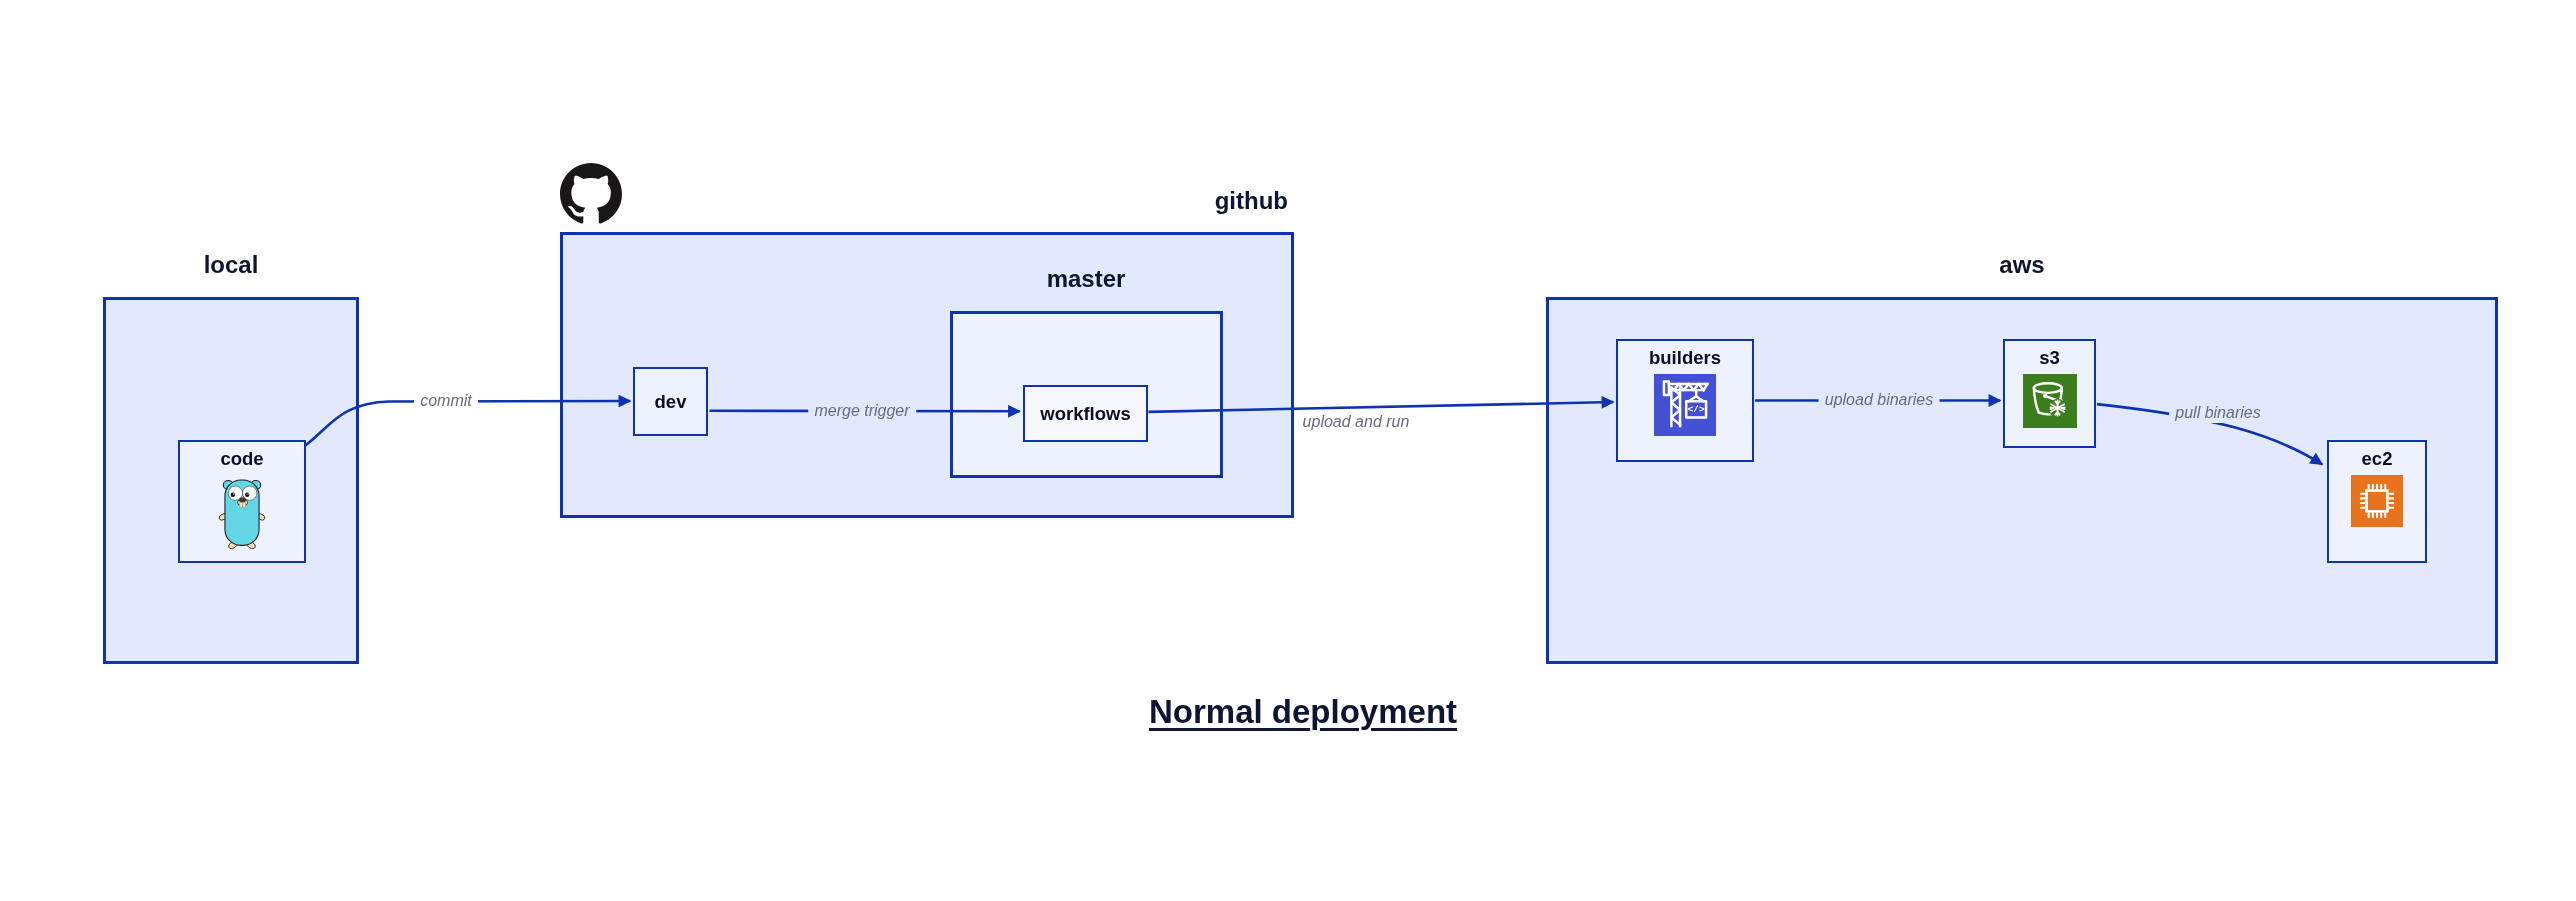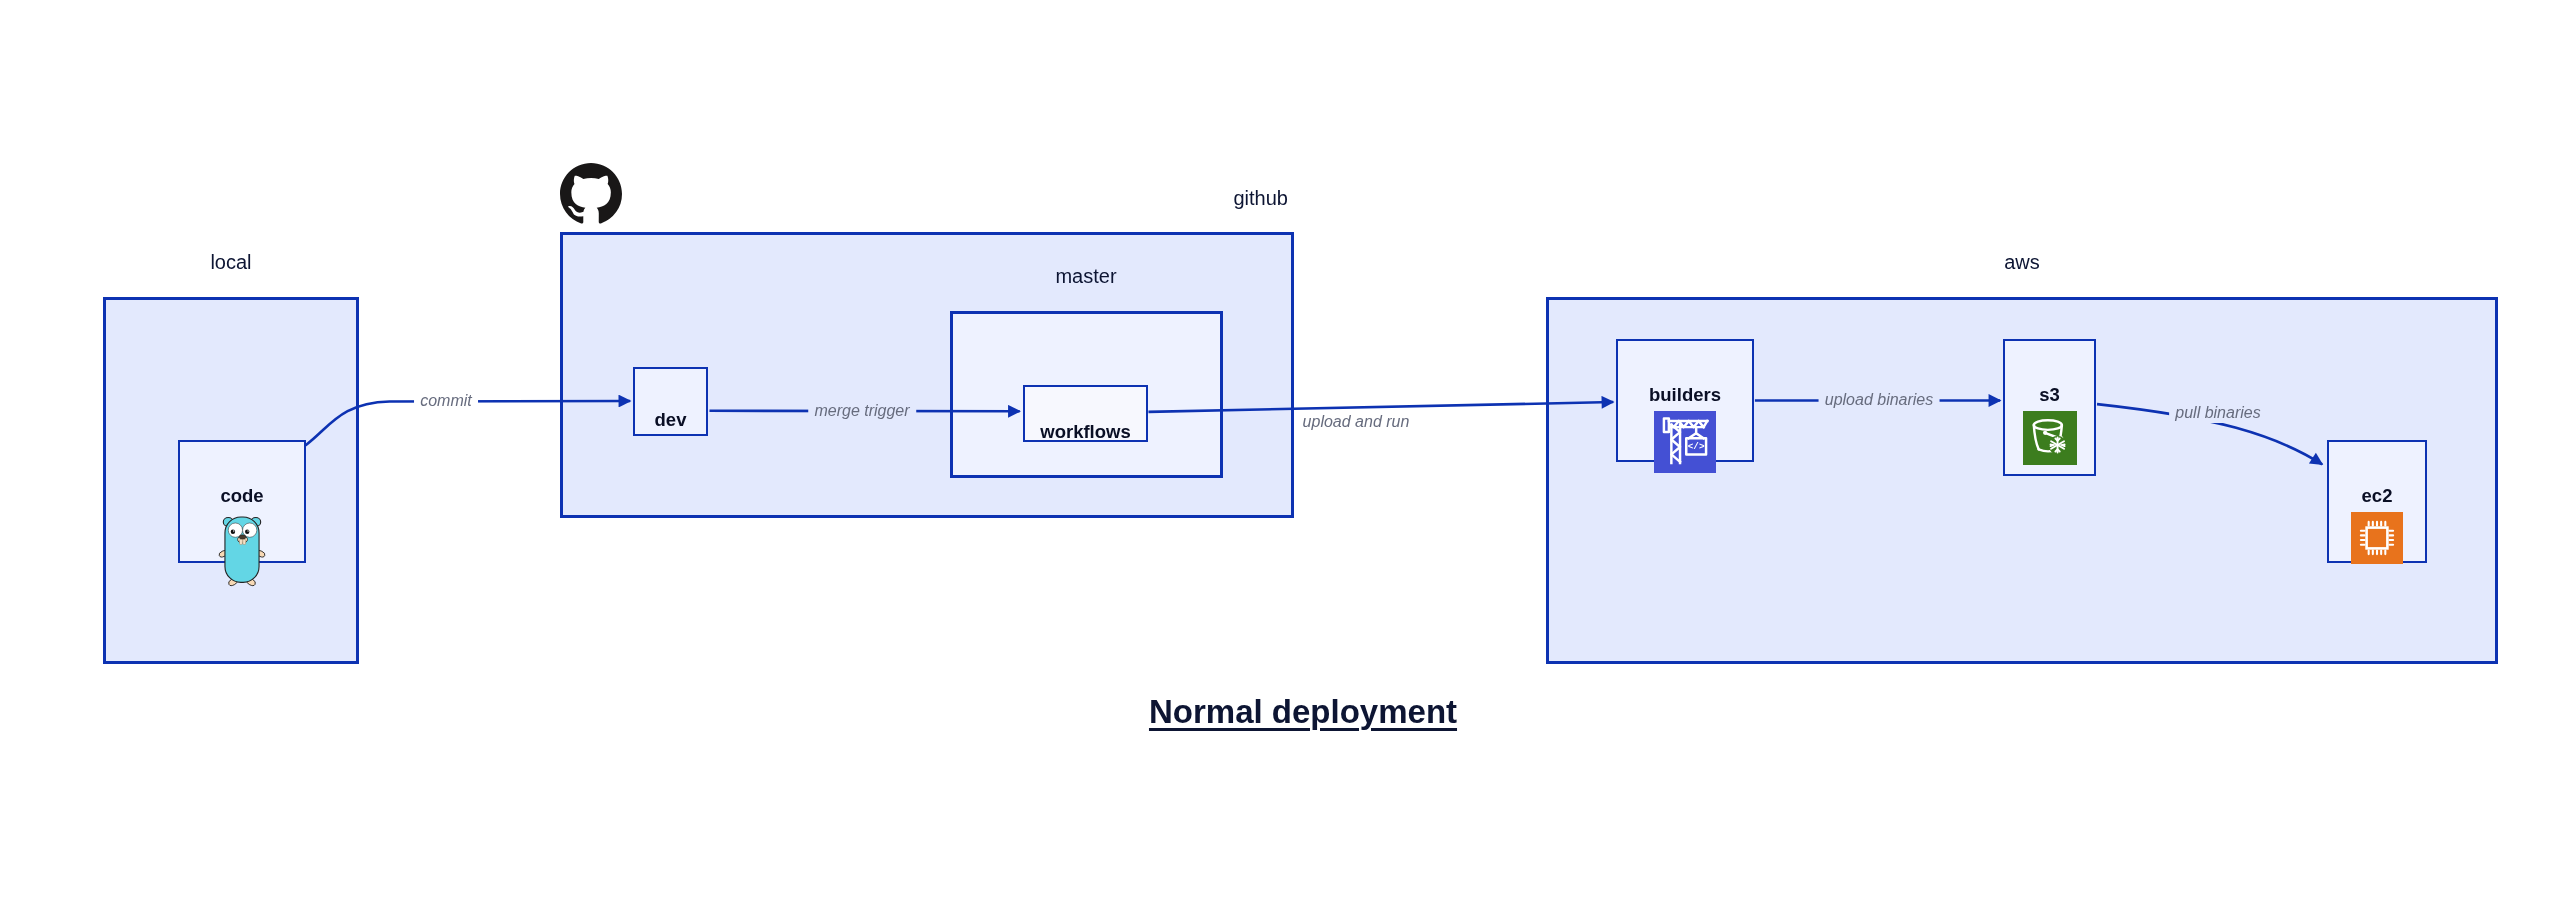--- a/index.html
+++ b/index.html
@@ -17,22 +17,22 @@
   .container-box {
     position: absolute;
     box-sizing: border-box;
     border: 3.1px solid #0D32B2;
     background: #E3E9FD;
     z-index: 1;
   }
   .container-label {
     position: absolute;
     white-space: nowrap;
-    font-size: 20px;
-    font-weight: 400;
+    font-size: 24px;
+    font-weight: 700;
     color: #0D1533;
     z-index: 4;
   }
 
   
   .node-box {
     position: absolute;
     box-sizing: border-box;
     border: 2.6px solid #0D32B2;
     background: #EEF2FF;
@@ -40,21 +40,20 @@
     display: flex;
     flex-direction: column;
     align-items: center;
   }
   .node-label {
     font-weight: 700;
     font-size: 18.5px;
     color: #0A0F25;
     text-align: center;
     white-space: nowrap;
-    margin-top: 37px;
   }
   .node-box.center-label { justify-content: center; }
   .node-box.top-label { justify-content: flex-start; padding-top: 6.2px; }
   .node-icon { margin-top: 5.2px; }
 
   
   #edge-layer {
     position: absolute;
     left: 0; top: 0;
     width: 2604px; height: 902px;
@@ -183,21 +182,21 @@
           <path d="M24 16 H86 M28 26 H80"></path>
           <path d="M32 26 L40 16 L48 26 L56 16 L64 26 L72 16 L80 26 M86 16 L80 26"></path>
           <path d="M68 26 V36 M68 36 L56 44 M68 36 L80 44"></path>
           <rect x="52" y="44" width="32" height="26"></rect>
         </g>
         <text x="68" y="62" font-size="15" font-weight="700" fill="#fff" text-anchor="middle" font-family="Liberation Mono, monospace">&lt;/&gt;</text>
       </svg>
     </div>
   </div>
 
-  <div class="node-box top-label" style="left:2003px; top:339px; width:93px; height:137px;">
+  <div class="node-box top-label" style="left:2003px; top:339px; width:93px; height:109px;">
     <div class="node-label">s3</div>
     <div class="node-icon">
       <svg width="54" height="54" viewBox="0 0 100 100">
         <rect x="0" y="0" width="100" height="100" fill="#3C7D1E"></rect>
         <g stroke="#fff" stroke-width="4.5" fill="none" stroke-linecap="round">
           <ellipse cx="46" cy="26" rx="26" ry="9"></ellipse>
           <path d="M20 26 C21 42 25 62 29 71"></path>
           <path d="M72 26 C71 38 69 52 66 62"></path>
           <path d="M29 71 Q46 78 60 72"></path>
           <path d="M42 41 L66 50"></path>

